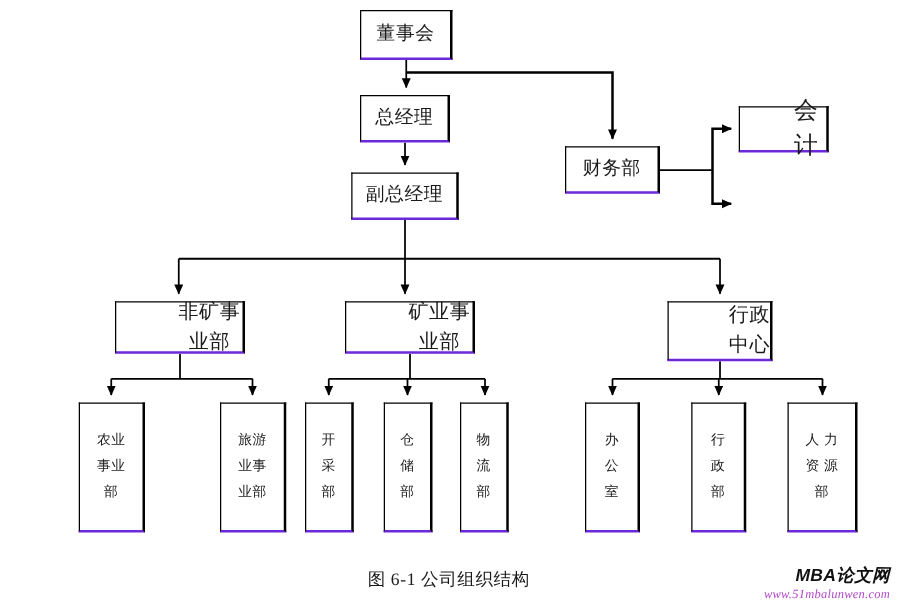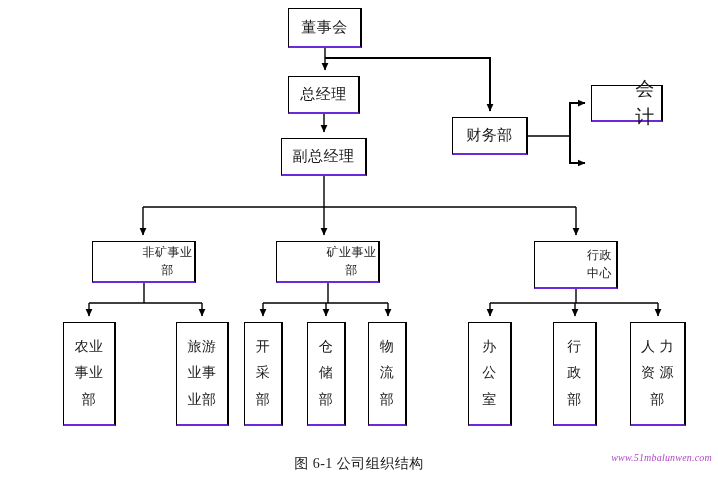--- a/index.html
+++ b/index.html
@@ -42,22 +42,22 @@
   .node.shadowed {
     border-bottom: 2px solid #6d28d9;
     border-right: 2px solid #000000;
   }
   .node .label {
     display: block;
     white-space: pre-line;
     letter-spacing: 0.5px;
   }
   .h-top    { font-size: 15px; }
-  .h-mid    { font-size: 12px; padding-left: 48px; }
-  .h-leaf   { font-size: 14px; line-height: 1.9; letter-spacing: 1px; }
+  .h-mid    { font-size: 16px; padding-left: 48px; }
+  .h-leaf   { font-size: 11px; line-height: 1.9; letter-spacing: 1px; }
   .h-fin    { font-size: 19px; letter-spacing: 3px; padding-left: 37px; }
 
   #caption {
     position: absolute;
     left: 0;
     top: 455px;
     width: 718px;
     text-align: center;
     font-size: 14px;
     color: #1a1a1a;
@@ -215,16 +215,17 @@
 
   <div class="node shadowed h-leaf" style="left:630px; top:322px; width:56px; height:104px;">
     <span class="label">人 力
 资 源
 部</span>
   </div>
 
   <div id="caption">图 6-1    公司组织结构</div>
 
   <div id="watermark">
+    <span class="wm-title">MBA论文网</span>
     <span class="wm-url">www.51mbalunwen.com</span>
   </div>
 
 </div>
 
 </body></html>

